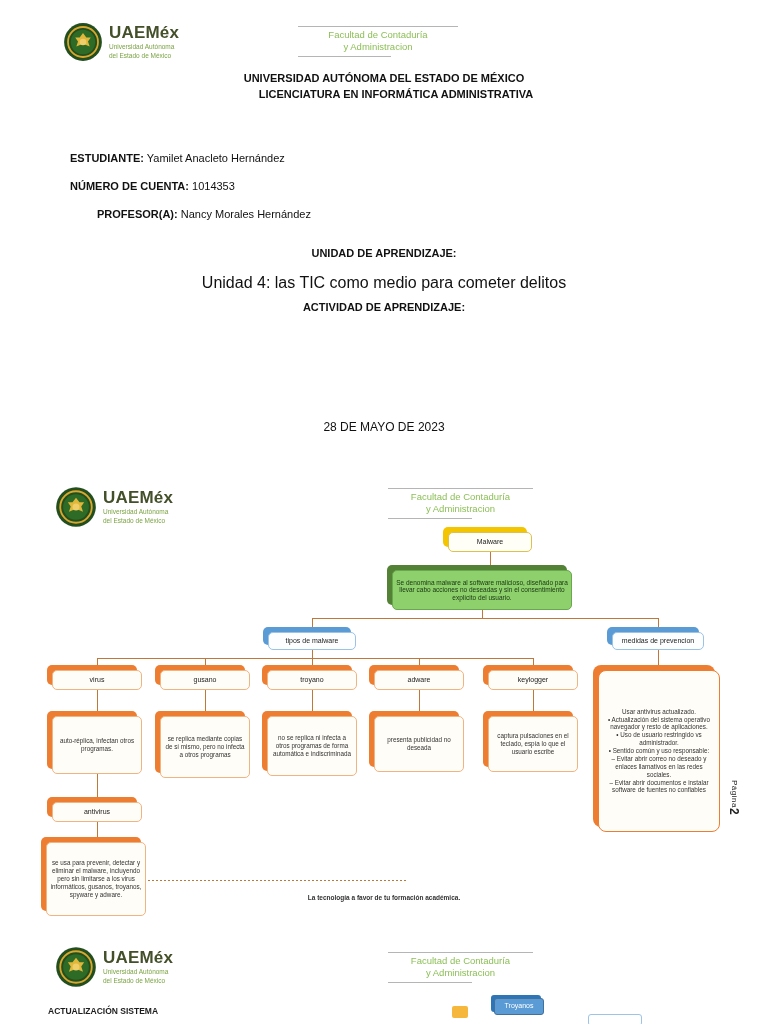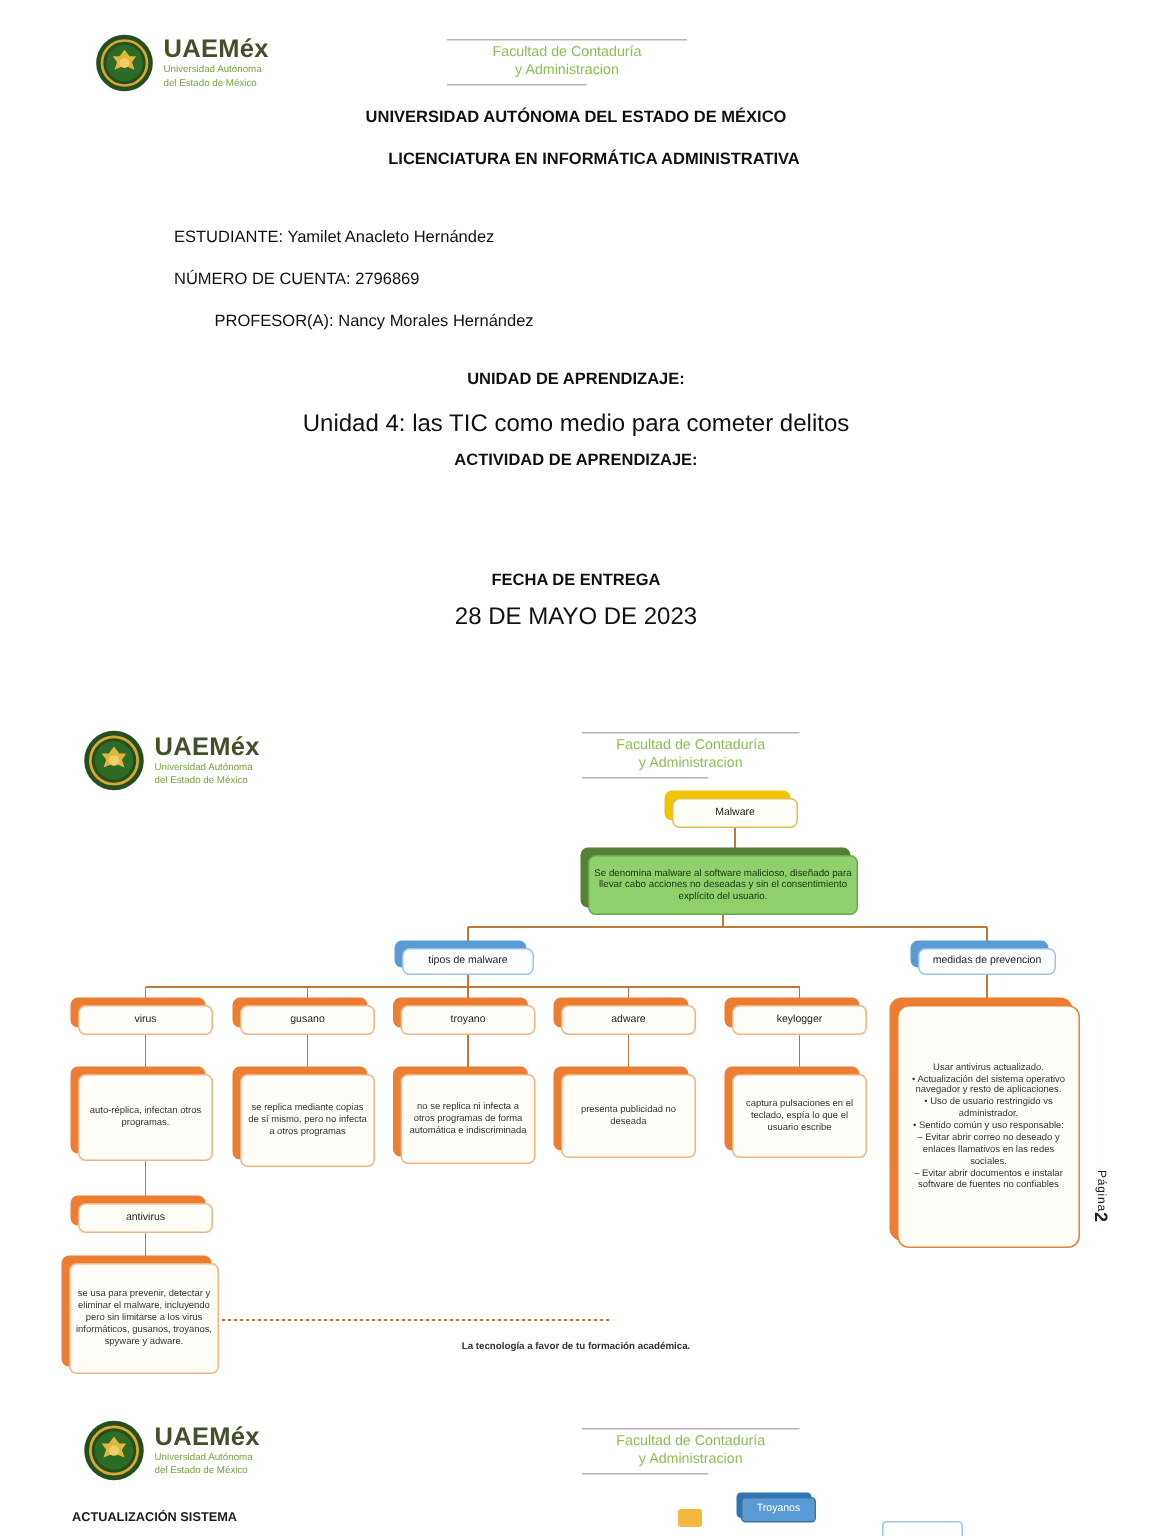--- a/index.html
+++ b/index.html
@@ -19,21 +19,21 @@
 
   .fac { position:absolute; text-align:center; }
   .fac-top { border-top:1px solid #b5b5b5; margin-bottom:2px; }
   .fac-text { font-size:9.5px; color:#8bbf55; line-height:1.3; }
   .fac-bottom { width:58%; border-top:1px solid #b5b5b5; margin-top:2px; }
 
   
   .center-line { position:absolute; left:0; width:100%; text-align:center; font-size:11px; color:#111; }
   .b { font-weight:bold; }
   .info-line { position:absolute; left:70px; font-size:11px; color:#111; }
-  .info-line .lbl { font-weight:normal;margin-left:46px; }
+  .info-line .lbl { font-weight:bold; }
 
   
   .node { position:absolute; }
   .back { position:absolute; inset:0; transform:translate(-5px,-5px); border-radius:5px; }
   .front { position:absolute; inset:0; background:#fffdf7; border:1px solid #e6c79a; border-radius:5px;
            display:flex; align-items:center; justify-content:center; text-align:center;
            padding:2px 3px; font-size:7px; color:#222; line-height:1.15; }
   .orange > .back  { background:#ed7d31; }
   .orange > .front { border-color:#f0b482; }
   .blue > .back    { background:#5b9bd5; }
@@ -92,40 +92,39 @@
     <div class="fac" style="left:298px; top:26px; width:160px;">
       <div class="fac-top"></div>
       <div class="fac-text">
         <div>Facultad de Contaduría</div>
         <div>y Administracion</div>
       </div>
       <div class="fac-bottom"></div>
     </div>
 
     <div class="center-line b" style="top:72px;">UNIVERSIDAD AUTÓNOMA DEL ESTADO DE MÉXICO</div>
-    <div class="center-line b" style="top:100px;padding-left:24px;">LICENCIATURA EN INFORMÁTICA ADMINISTRATIVA</div>
+    <div class="center-line b" style="top:88px;padding-left:24px;">LICENCIATURA EN INFORMÁTICA ADMINISTRATIVA</div>
 
     <div class="info-line" style="top:152px;">
       <span class="lbl">ESTUDIANTE:</span>
       <span>Yamilet Anacleto Hernández</span>
     </div>
     <div class="info-line" style="top:180px;">
       <span class="lbl">NÚMERO DE CUENTA:</span>
-      <span>2796869</span>
+      <span>1014353</span>
     </div>
     <div class="info-line" style="top:208px;padding-left:27px;">
       <span class="lbl">PROFESOR(A):</span>
       <span>Nancy Morales Hernández</span>
     </div>
 
     <div class="center-line b" style="top:247px;">UNIDAD DE APRENDIZAJE:</div>
     <div class="center-line" style="top:274px; font-size:16px;">Unidad 4: las TIC como medio para cometer delitos</div>
     <div class="center-line b" style="top:301px;">ACTIVIDAD DE APRENDIZAJE:</div>
-    <div class="center-line b" style="top:381px;">FECHA DE ENTREGA</div>
-    <div class="center-line" style="top:403px; font-size:16px;">28 DE MAYO DE 2023</div>
+    <div class="center-line" style="top:420px; font-size:12px;">28 DE MAYO DE 2023</div>
   </section>
 
   <section class="sec" id="p2">
 
     <div class="logo" style="left:55px; top:16px;">
       <svg width="42" height="42" viewBox="0 0 36 36">
         <circle cx="18" cy="18" r="17" fill="#234f1e"></circle>
         <circle cx="18" cy="18" r="13.5" fill="none" stroke="#d9a62e" stroke-width="1.6"></circle>
         <circle cx="18" cy="18" r="11" fill="#2e6b26"></circle>
         <polygon points="18,10 21,14 25,14 22.5,17.5 24,22 18,19.5 12,22 13.5,17.5 11,14 15,14" fill="#e0b73a"></polygon>

